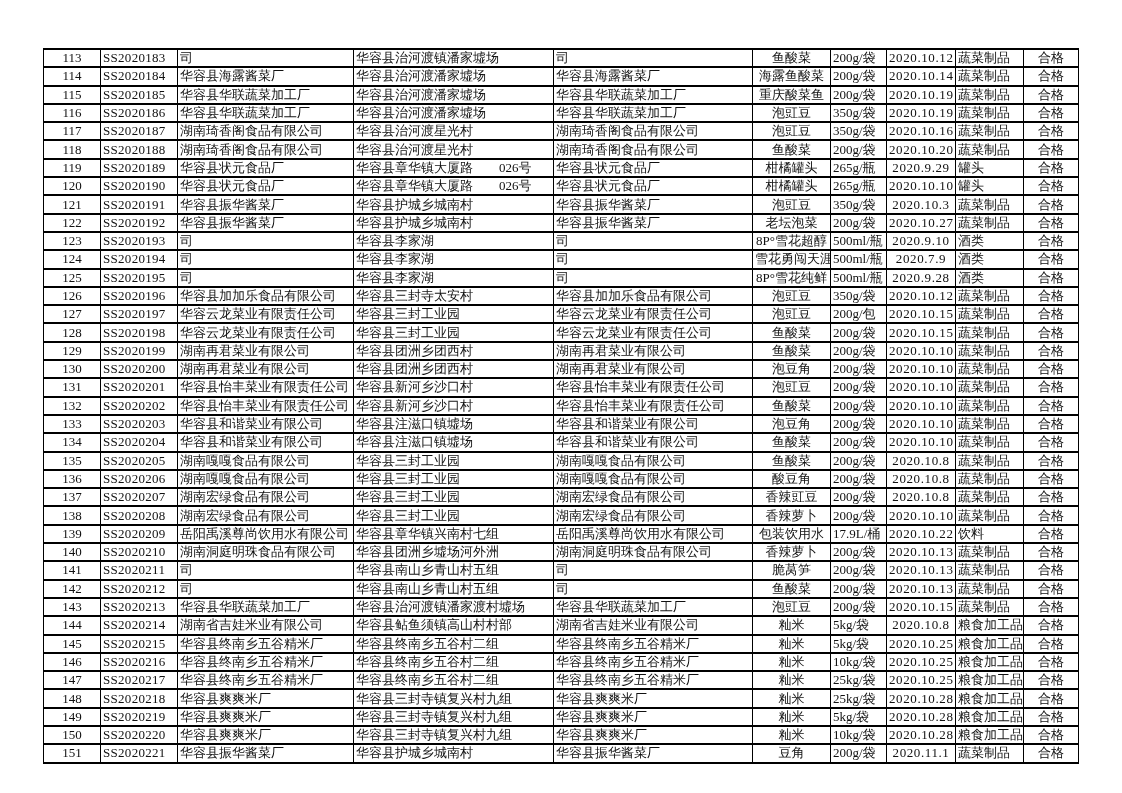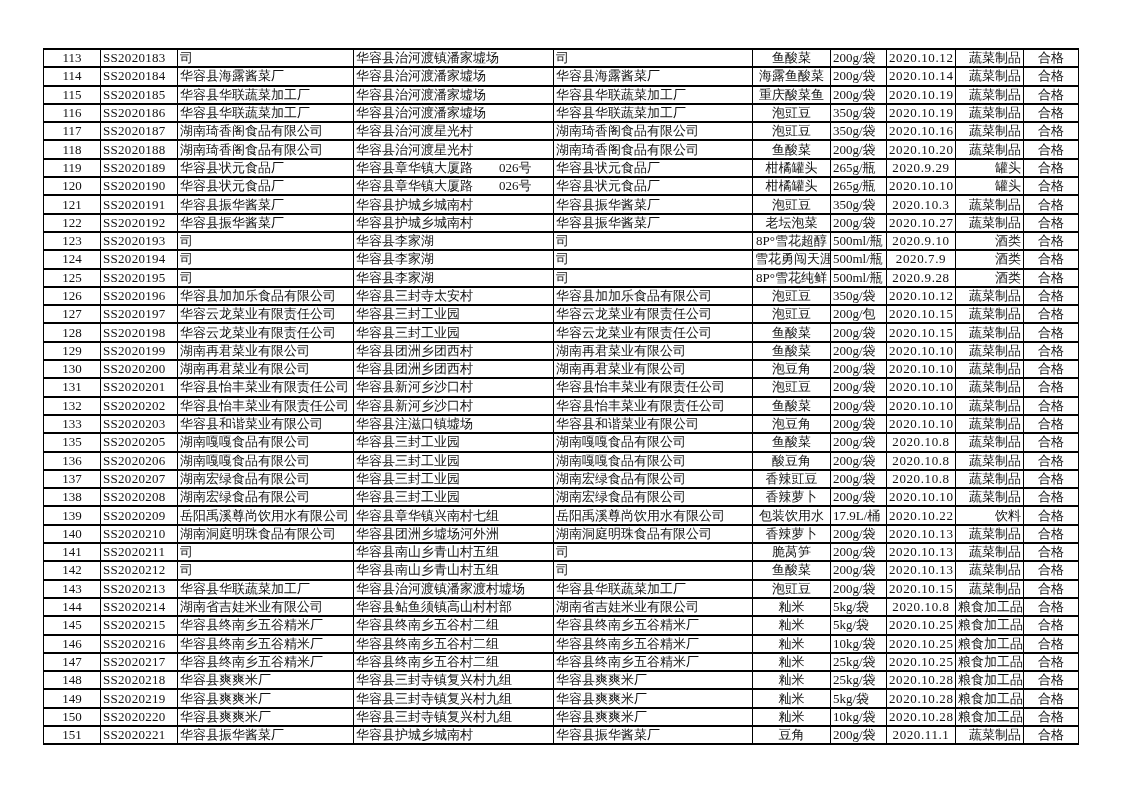--- a/index.html
+++ b/index.html
@@ -43,21 +43,21 @@
   }
   
   td.c0 { text-align: center; }
   td.c1 { text-align: left; padding-left: 4px; letter-spacing: 0.3px; }
   td.c2 { text-align: left; padding-left: 4px; }
   td.c3 { text-align: left; padding-left: 4px; }
   td.c4 { text-align: left; padding-left: 4px; }
   td.c5 { text-align: center; padding: 0 1px; font-family: Liberation Serif, serif; }
   td.c6 { text-align: left; padding-left: 3px; }
   td.c7 { text-align: center; padding-left: 3px; letter-spacing: 0.6px; }
-  td.c8 { text-align: right; padding: 0 1px; }
+  td.c8 { text-align: left; padding: 0 1px; }
   td.c9 { text-align: center; }
 </style>
 </head>
 <body>
 
 <div class="page">
   <table class="insp">
     <colgroup>
       <col style="width:57px">
       <col style="width:77px">
@@ -317,20 +317,32 @@
           <td class="c2">华容县和谐菜业有限公司</td>
           <td class="c3">华容县注滋口镇墟场</td>
           <td class="c4">华容县和谐菜业有限公司</td>
           <td class="c5">泡豆角</td>
           <td class="c6">200g/袋</td>
           <td class="c7">2020.10.10</td>
           <td class="c8">蔬菜制品</td>
           <td class="c9">合格</td>
         </tr>
         <tr>
+          <td class="c0">134</td>
+          <td class="c1">SS2020204</td>
+          <td class="c2">华容县和谐菜业有限公司</td>
+          <td class="c3">华容县注滋口镇墟场</td>
+          <td class="c4">华容县和谐菜业有限公司</td>
+          <td class="c5">鱼酸菜</td>
+          <td class="c6">200g/袋</td>
+          <td class="c7">2020.10.10</td>
+          <td class="c8">蔬菜制品</td>
+          <td class="c9">合格</td>
+        </tr>
+        <tr>
           <td class="c0">135</td>
           <td class="c1">SS2020205</td>
           <td class="c2">湖南嘎嘎食品有限公司</td>
           <td class="c3">华容县三封工业园</td>
           <td class="c4">湖南嘎嘎食品有限公司</td>
           <td class="c5">鱼酸菜</td>
           <td class="c6">200g/袋</td>
           <td class="c7">2020.10.8</td>
           <td class="c8">蔬菜制品</td>
           <td class="c9">合格</td>

